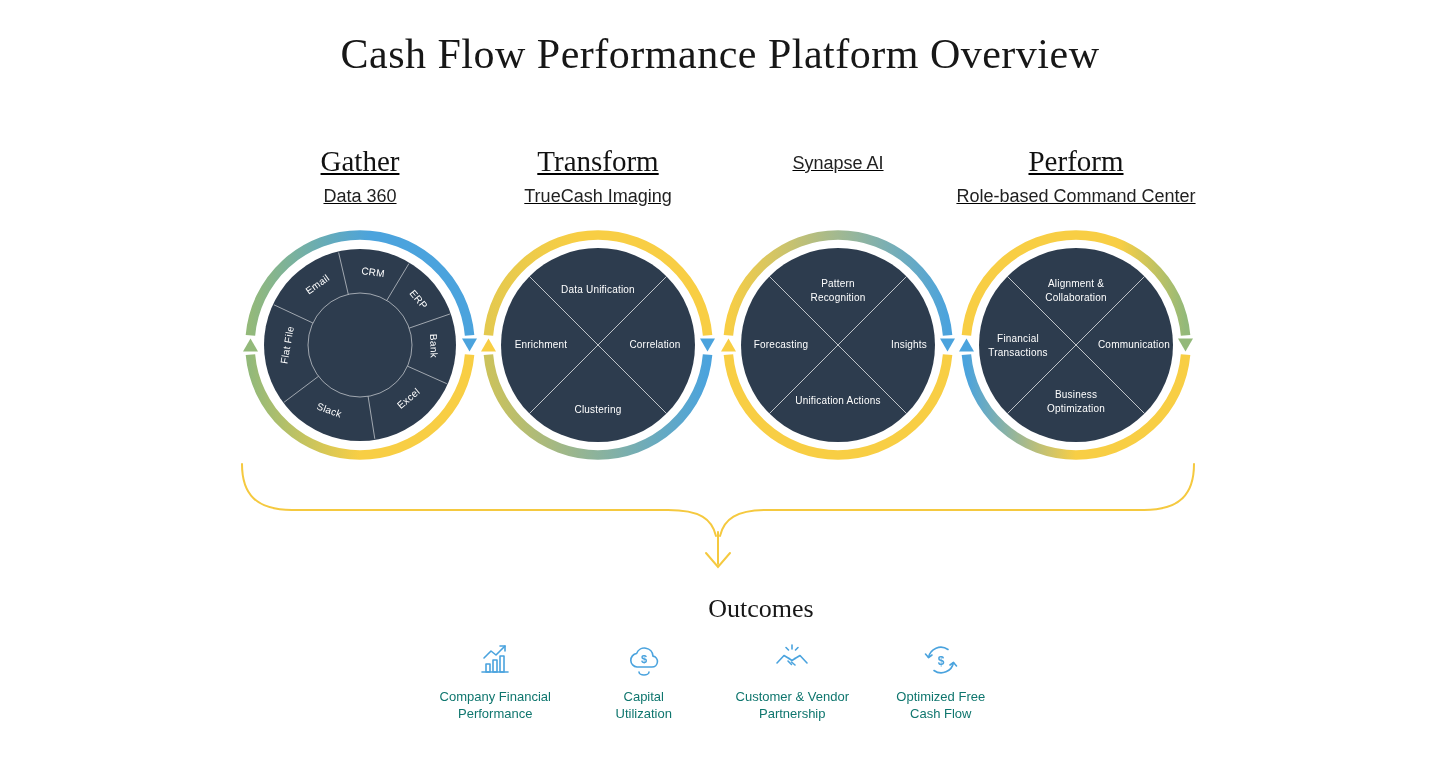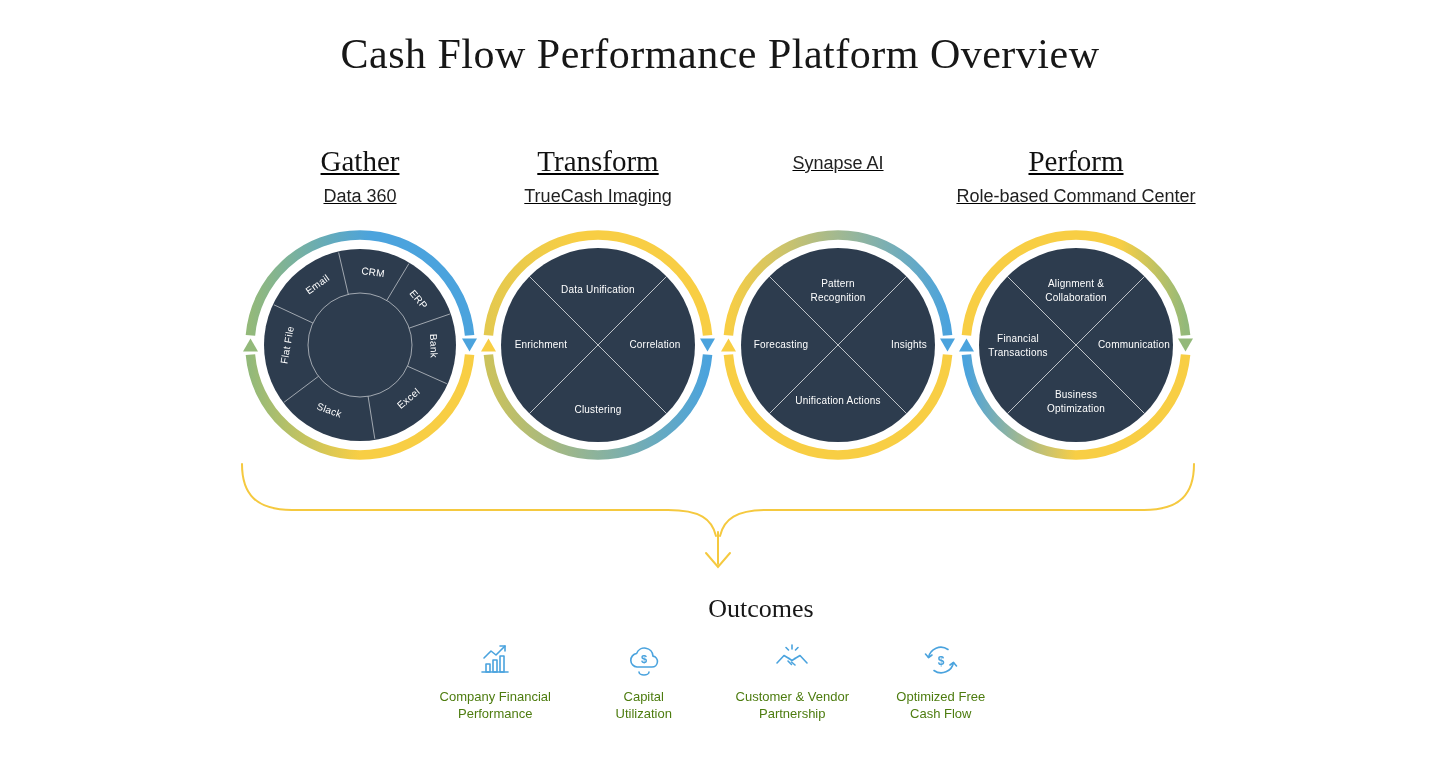--- a/index.html
+++ b/index.html
@@ -23,21 +23,21 @@
     text-align:center;letter-spacing:.2px;white-space:normal;
   }
   .overlay-svg{position:absolute;left:0;top:0;pointer-events:none;}
   .outcomes-title{
     position:absolute;top:594px;left:0;width:1440px;text-align:center;
     font-family:"Liberation Serif",serif;font-size:26px;color:#171717;margin-left:41px;
   }
   .outcomes-row{position:absolute;top:640px;left:421px;width:594px;display:flex;}
   .outcome{flex:1;text-align:center;}
   .outcome svg{display:block;margin:0 auto;}
-  .outcome-label{margin:9px auto 0;font-size:13px;color:#4d7c0f;line-height:1.3;}
+  .outcome-label{margin:9px auto 0;font-size:13px;color:#0f766e;line-height:1.3;}
   .mw120{max-width:122px;} .mw80{max-width:84px;} .mw118{max-width:118px;} .mw112{max-width:112px;}
   .src-label{fill:#ffffff;font-size:10px;font-family:"Liberation Sans",sans-serif;letter-spacing:.3px;}
 </style>
 </head>
 <body>
 
 <div class="title">Cash Flow Performance Platform Overview</div>
 
 <div class="stage-header" style="left:240px;">
   <div class="stage-name">Gather</div>

